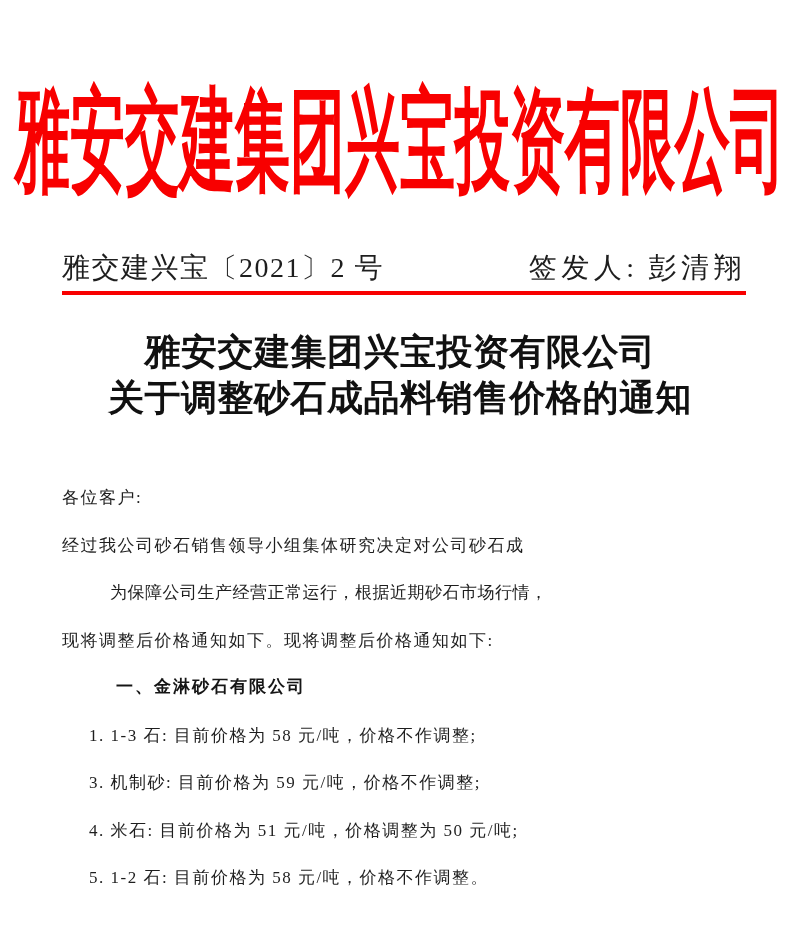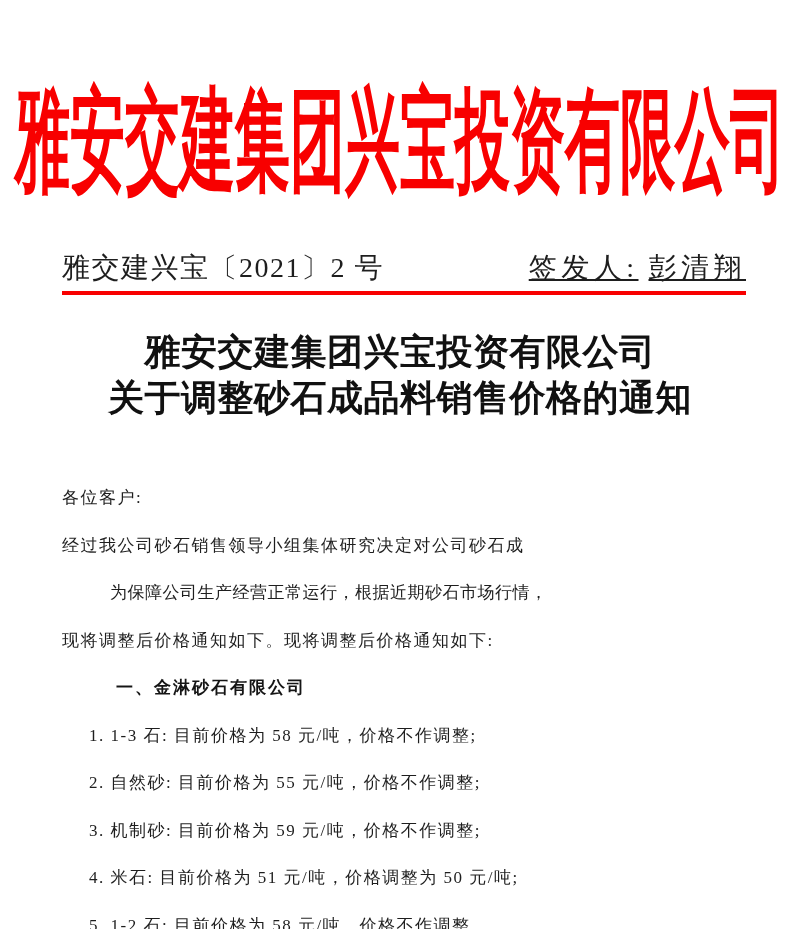--- a/index.html
+++ b/index.html
@@ -38,21 +38,21 @@
   .doc-row {
     position: absolute;
     top: 209px; left: 62px; right: 54px;
     display: flex;
     justify-content: space-between;
     align-items: baseline;
     font-size: 28px;
     letter-spacing: 1.5px;
     white-space: nowrap;
   }
-  .issuer { letter-spacing: 4.5px; text-decoration: underline; }
+  .issuer { letter-spacing: 4.5px; }
   .issuer .gap { display: inline-block; width: 10px; }
   
   .red-rule {
     position: absolute;
     top: 251px; left: 62px; right: 54px;
     height: 4px;
     background: #f80000;
   }
   
   .notice-title {
@@ -72,21 +72,21 @@
     top: 434px; left: 62px; right: 54px;
     font-size: 17px;
     line-height: 47.5px;
     letter-spacing: 1.5px;
     white-space: nowrap;
   }
   .line { display: block; }
   .indent-first { padding-left: 48px; letter-spacing: 0.5px; }
   .section-heading {
     padding-left: 54px;
-    font-family: Liberation Sans, sans-serif;
+    font-family: Liberation Mono, monospace;
     font-weight: bold;
     letter-spacing: 2px;
     color: #151515;
   }
   .list-item { padding-left: 27px; }
 </style>
 </head>
 <body>
 
 <div class="page">
@@ -109,19 +109,18 @@
     <span class="line">关于调整砂石成品料销售价格的通知</span>
   </div>
 
   <div class="body">
     <span class="line">各位客户:</span>
     <span class="line">经过我公司砂石销售领导小组集体研究决定对公司砂石成</span>
     <span class="line indent-first">为保障公司生产经营正常运行，根据近期砂石市场行情，</span>
     <span class="line">现将调整后价格通知如下。现将调整后价格通知如下:</span>
     <span class="line section-heading">一、金淋砂石有限公司</span>
     <span class="line list-item">1. 1-3 石: 目前价格为 58 元/吨，价格不作调整;</span>
-    <span class="line list-item">2. 自然砂: 目前价格为 55 元/吨，价格不作调整;</span>
     <span class="line list-item">3. 机制砂: 目前价格为 59 元/吨，价格不作调整;</span>
     <span class="line list-item">4. 米石: 目前价格为 51 元/吨，价格调整为 50 元/吨;</span>
     <span class="line list-item">5. 1-2 石: 目前价格为 58 元/吨，价格不作调整。</span>
   </div>
 
 </div>
 
 </body></html>

